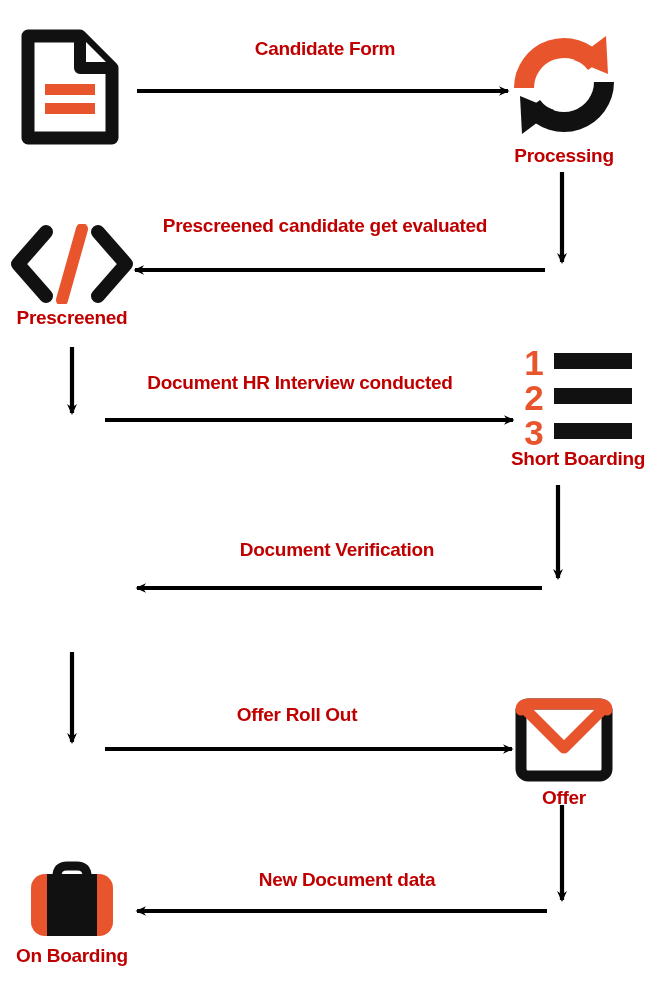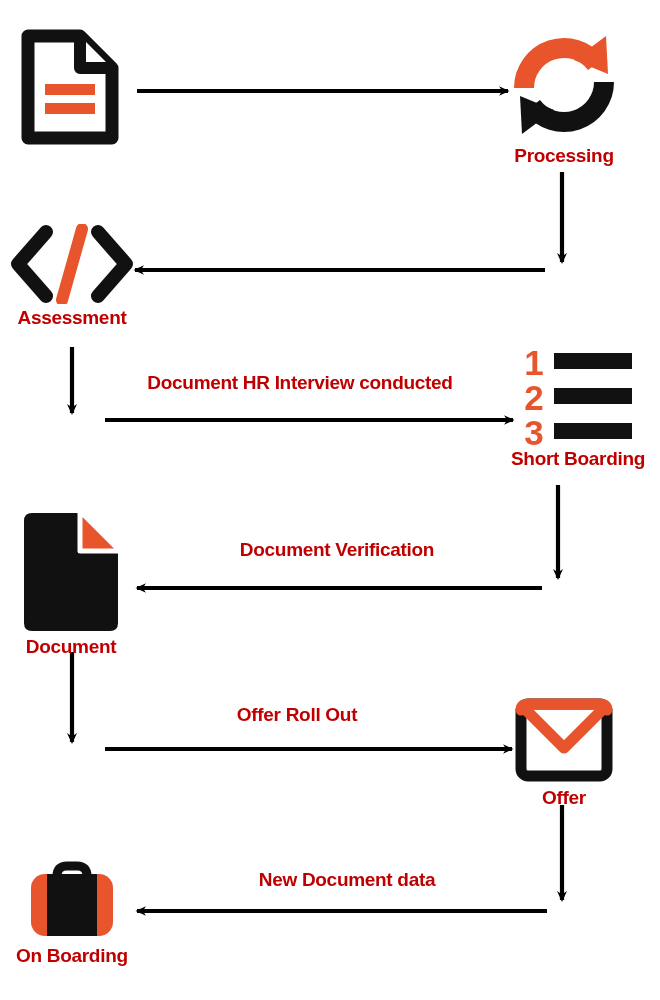--- a/index.html
+++ b/index.html
@@ -92,21 +92,23 @@
 
     <line x1="72" y1="652" x2="72" y2="742" stroke="#000" stroke-width="4.2" marker-end="url(#arrowD)"></line>
 
     <line x1="105" y1="749" x2="512" y2="749" stroke="#000" stroke-width="4.2" marker-end="url(#arrowR)"></line>
 
     <line x1="562" y1="805" x2="562" y2="900" stroke="#000" stroke-width="4.2" marker-end="url(#arrowD)"></line>
 
     <line x1="547" y1="911" x2="137" y2="911" stroke="#000" stroke-width="4.2" marker-end="url(#arrowL)"></line>
   </svg>
 
+  <div class="edge-label" style="left:325px; top:38px;">Candidate Form</div>
 
+  <div class="edge-label" style="left:325px; top:215px;">Prescreened candidate get evaluated</div>
 
   <div class="edge-label" style="left:300px; top:372px;">Document HR Interview conducted</div>
 
   <div class="edge-label" style="left:297px; top:704px;">Offer Roll Out</div>
 
   <div class="edge-label" style="left:337px; top:539px;">Document Verification</div>
 
   <div class="edge-label" style="left:347px; top:869px;">New Document data</div>
 
   <div class="node" style="left:18px; top:26px;">
@@ -136,47 +138,37 @@
   </div>
 
   <div class="node" style="left:8px; top:224px;">
     <span class="node-icon">
       <svg width="128" height="80" viewBox="0 0 128 80">
         <path d="M38 8 L10 40 L38 72" fill="none" stroke="#111111" stroke-width="14" stroke-linecap="round" stroke-linejoin="round"></path>
         <line x1="74" y1="5" x2="54" y2="76" stroke="#E8552D" stroke-width="12" stroke-linecap="round"></line>
         <path d="M90 8 L118 40 L90 72" fill="none" stroke="#111111" stroke-width="14" stroke-linecap="round" stroke-linejoin="round"></path>
       </svg>
     </span>
-    <span class="node-label">Assessment</span>
+    <span class="node-label">Prescreened</span>
   </div>
 
   <div class="node" style="left:511px; top:345px;">
     <span class="node-icon">
       <svg width="128" height="100" viewBox="0 0 128 100">
         <text x="20" y="30" font-family="Liberation Sans, sans-serif" font-size="35" font-weight="bold" fill="#E8552D" text-anchor="middle">1</text>
         <text x="20" y="65" font-family="Liberation Sans, sans-serif" font-size="35" font-weight="bold" fill="#E8552D" text-anchor="middle">2</text>
         <text x="20" y="100" font-family="Liberation Sans, sans-serif" font-size="35" font-weight="bold" fill="#E8552D" text-anchor="middle">3</text>
         <rect x="40" y="8" width="78" height="16" fill="#111111"></rect>
         <rect x="40" y="43" width="78" height="16" fill="#111111"></rect>
         <rect x="40" y="78" width="78" height="16" fill="#111111"></rect>
       </svg>
     </span>
     <span class="node-label">Short Boarding</span>
   </div>
 
-  <div class="node" style="left:20px; top:511px;">
-    <span class="node-icon">
-      <svg width="102" height="122" viewBox="0 0 102 122">
-        <path d="M4 10 Q4 2 12 2 L60 2 L98 40 L98 112 Q98 120 90 120
-                 L12 120 Q4 120 4 112 Z" fill="#111111"></path>
-        <path d="M60 0 L100 40 L60 40 Z" fill="#E8552D" stroke="#ffffff" stroke-width="5" stroke-linejoin="round"></path>
-      </svg>
-    </span>
-    <span class="node-label">Document</span>
-  </div>
 
   <div class="node" style="left:16px; top:856px;">
     <span class="node-icon">
       <svg width="110" height="86" viewBox="0 0 110 86">
         <rect x="14" y="18" width="82" height="62" rx="14" ry="14" fill="#E8552D"></rect>
         <path d="M40 20 Q40 10 50 10 L60 10 Q70 10 70 20 L70 28" fill="none" stroke="#111111" stroke-width="9"></path>
         <rect x="30" y="18" width="50" height="62" fill="#111111"></rect>
       </svg>
     </span>
     <span class="node-label">On Boarding</span>

